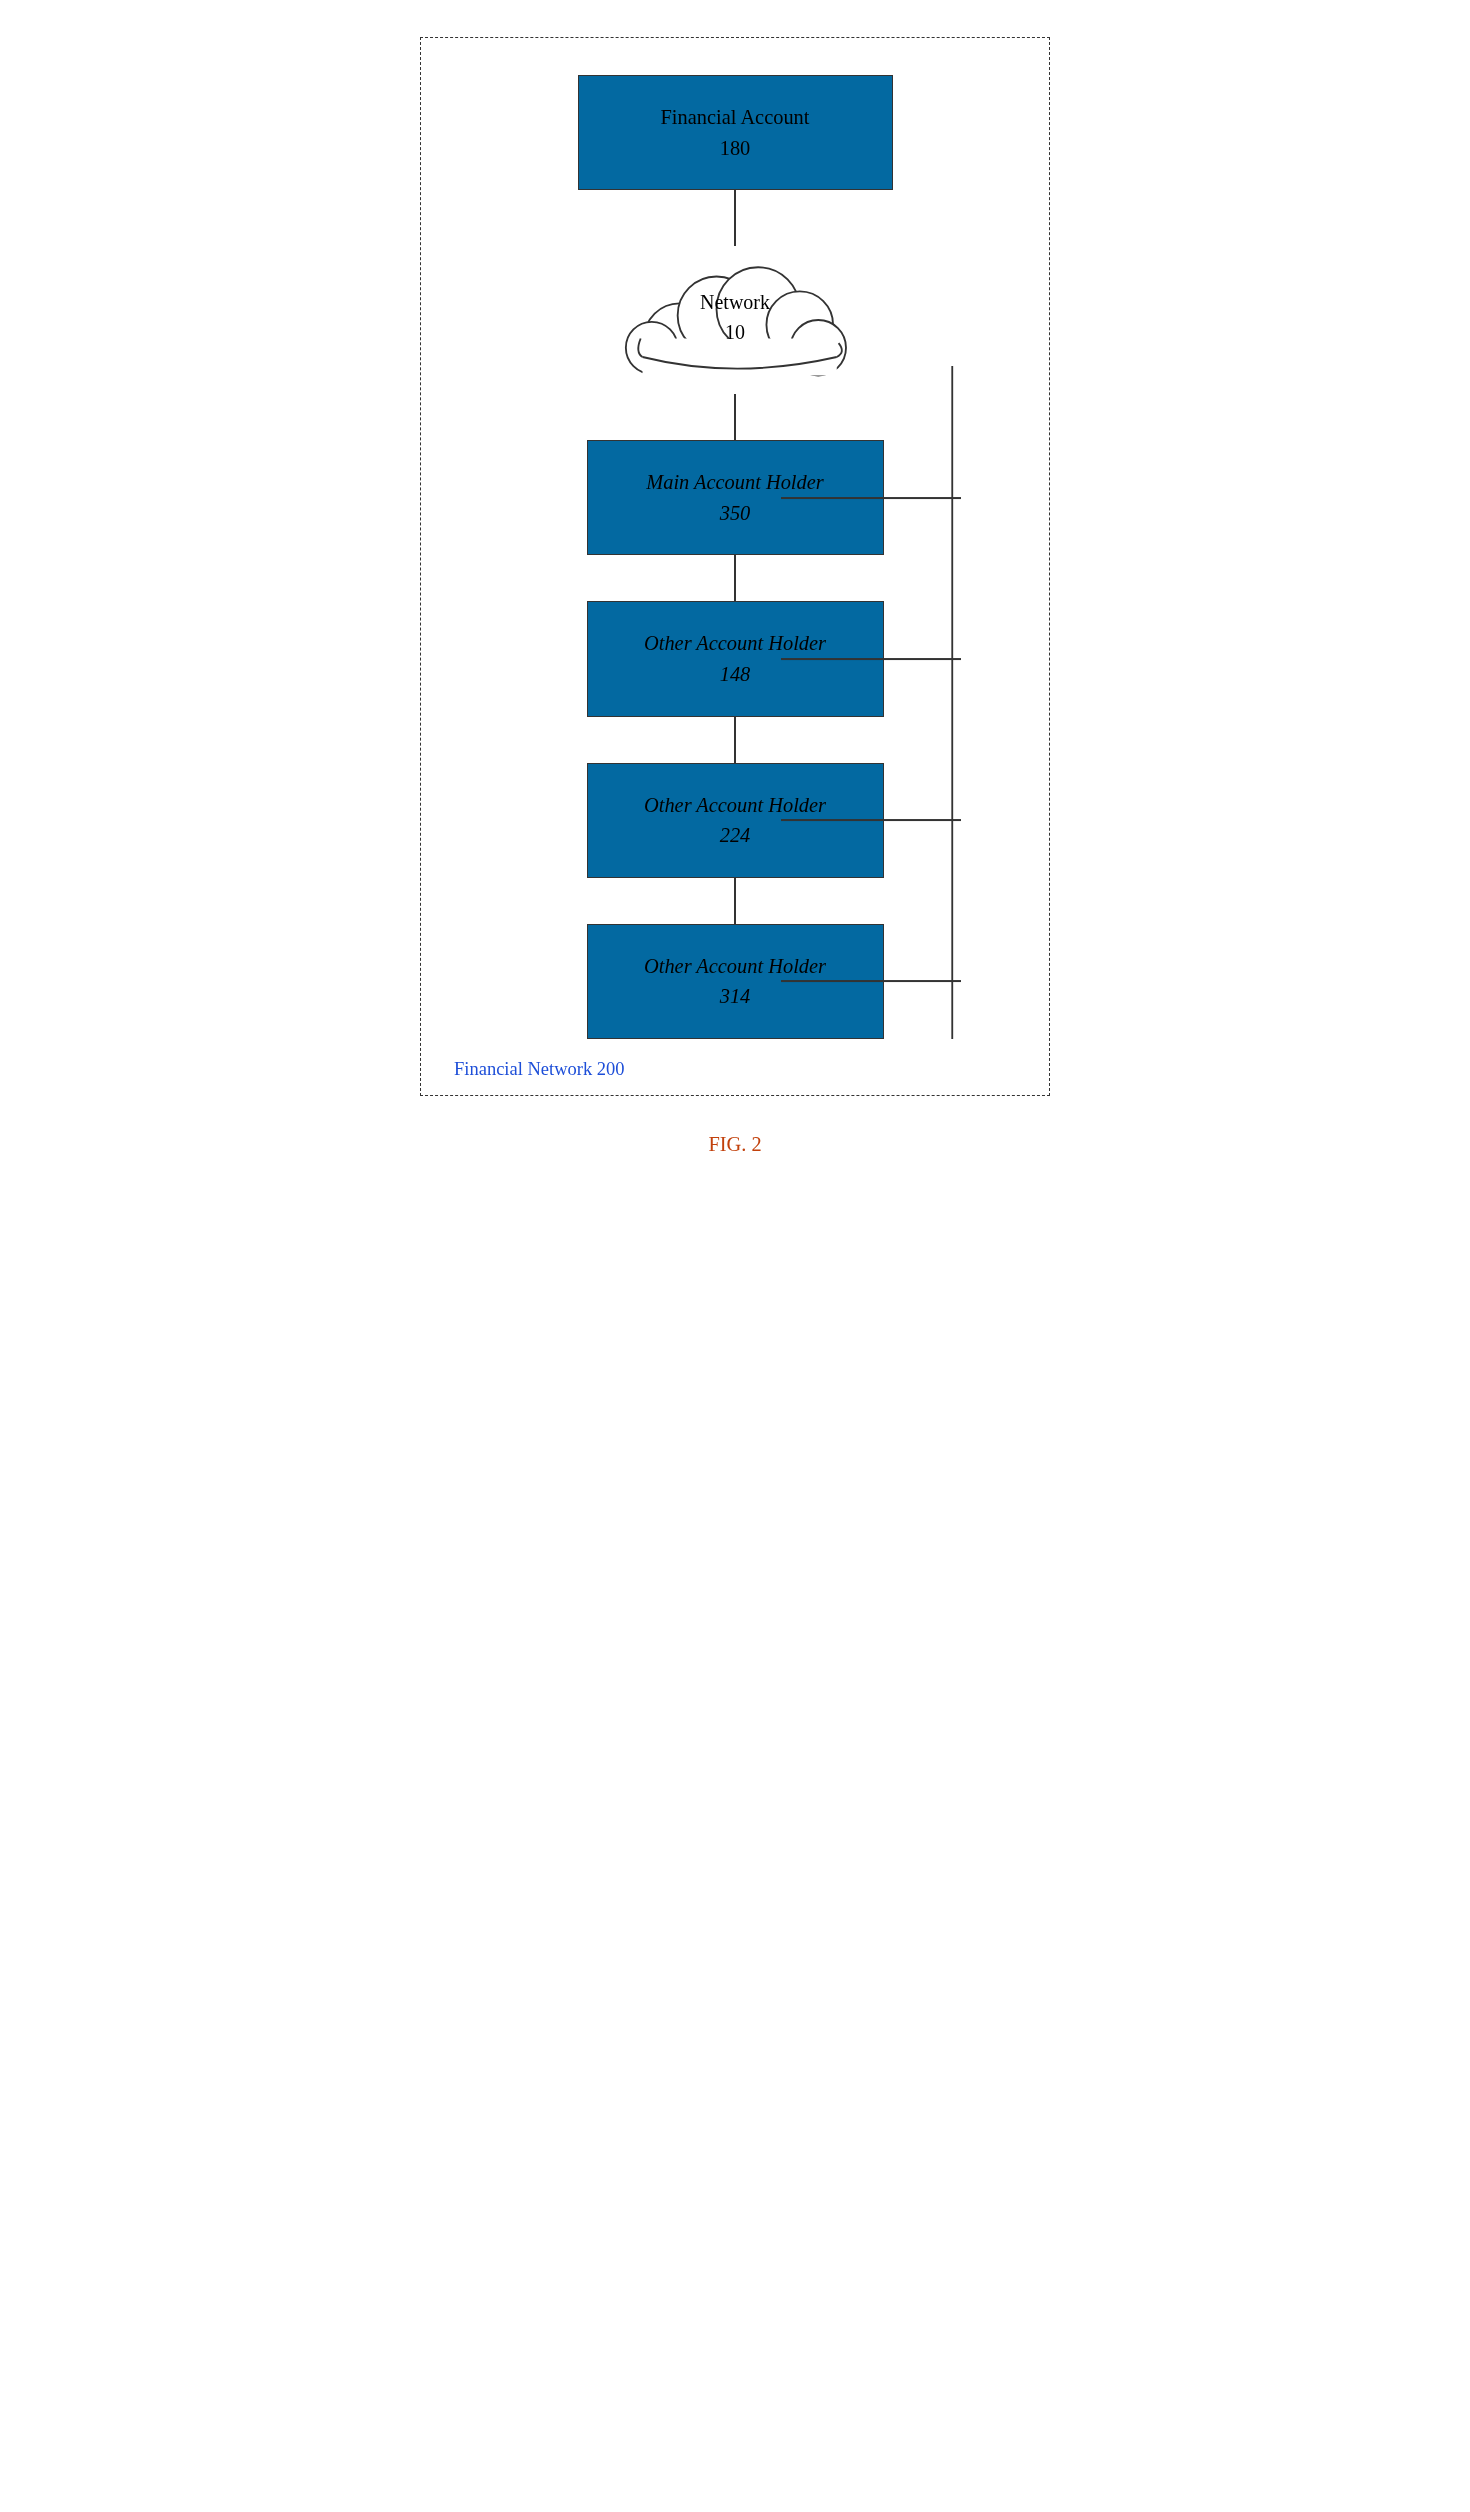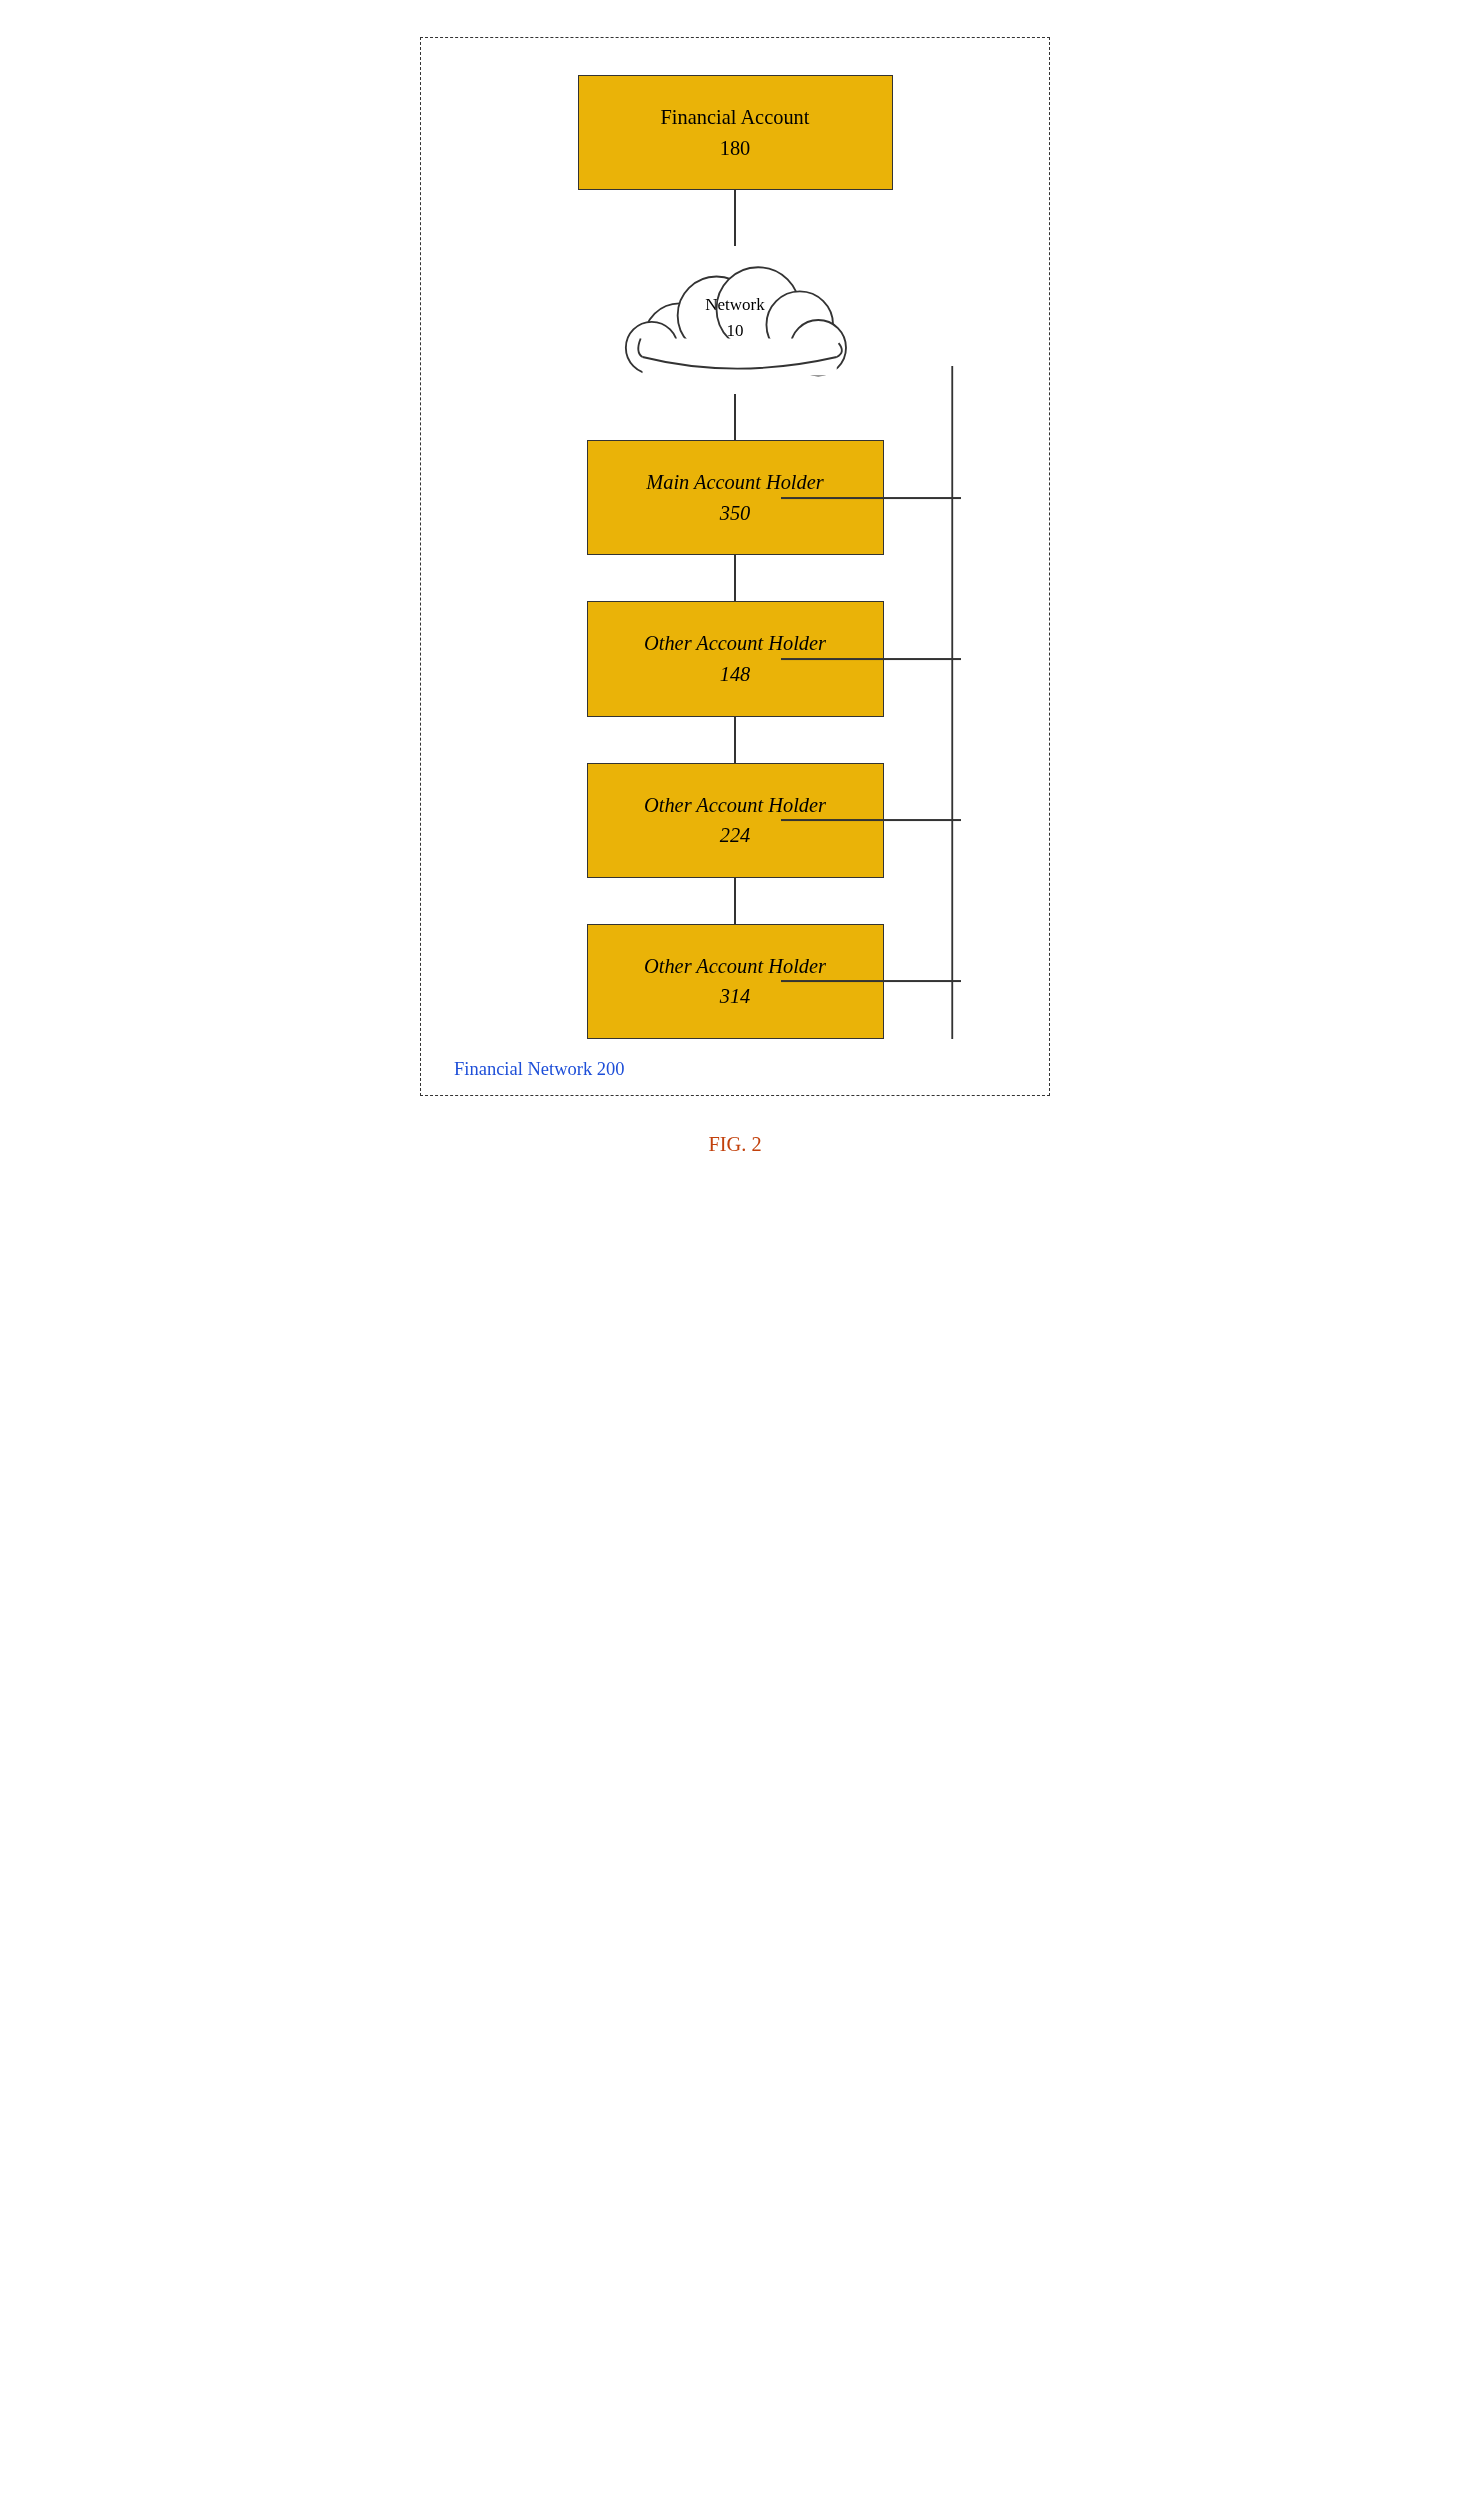--- a/index.html
+++ b/index.html
@@ -36,21 +36,21 @@
       position: absolute;
       bottom: 15px;
       left: 33px;
       font-size: 18.5px;
       color: #1d4ed8;
     }
 
     
     .node-box {
       border: 1.9px solid #333;
-      background: #eab308;
+      background: #0369a1;
       text-align: center;
       padding: 26px 18.5px;
       font-size: 20.4px;
       line-height: 1.5;
       width: 297px;
       position: relative;
     }
 
     
     .node-financial-account {
@@ -77,21 +77,21 @@
       width: 278px;
       height: 148px;
     }
 
     .cloud-label {
       position: absolute;
       top: 50%;
       left: 50%;
       transform: translate(-50%, -55%);
       text-align: center;
-      font-size: 17px;
+      font-size: 20px;
       line-height: 1.5;
     }
 
     
     .fig-caption {
       margin-top: 37px;
       font-size: 20.4px;
       text-align: center;
       color: #c2410c;
     }

